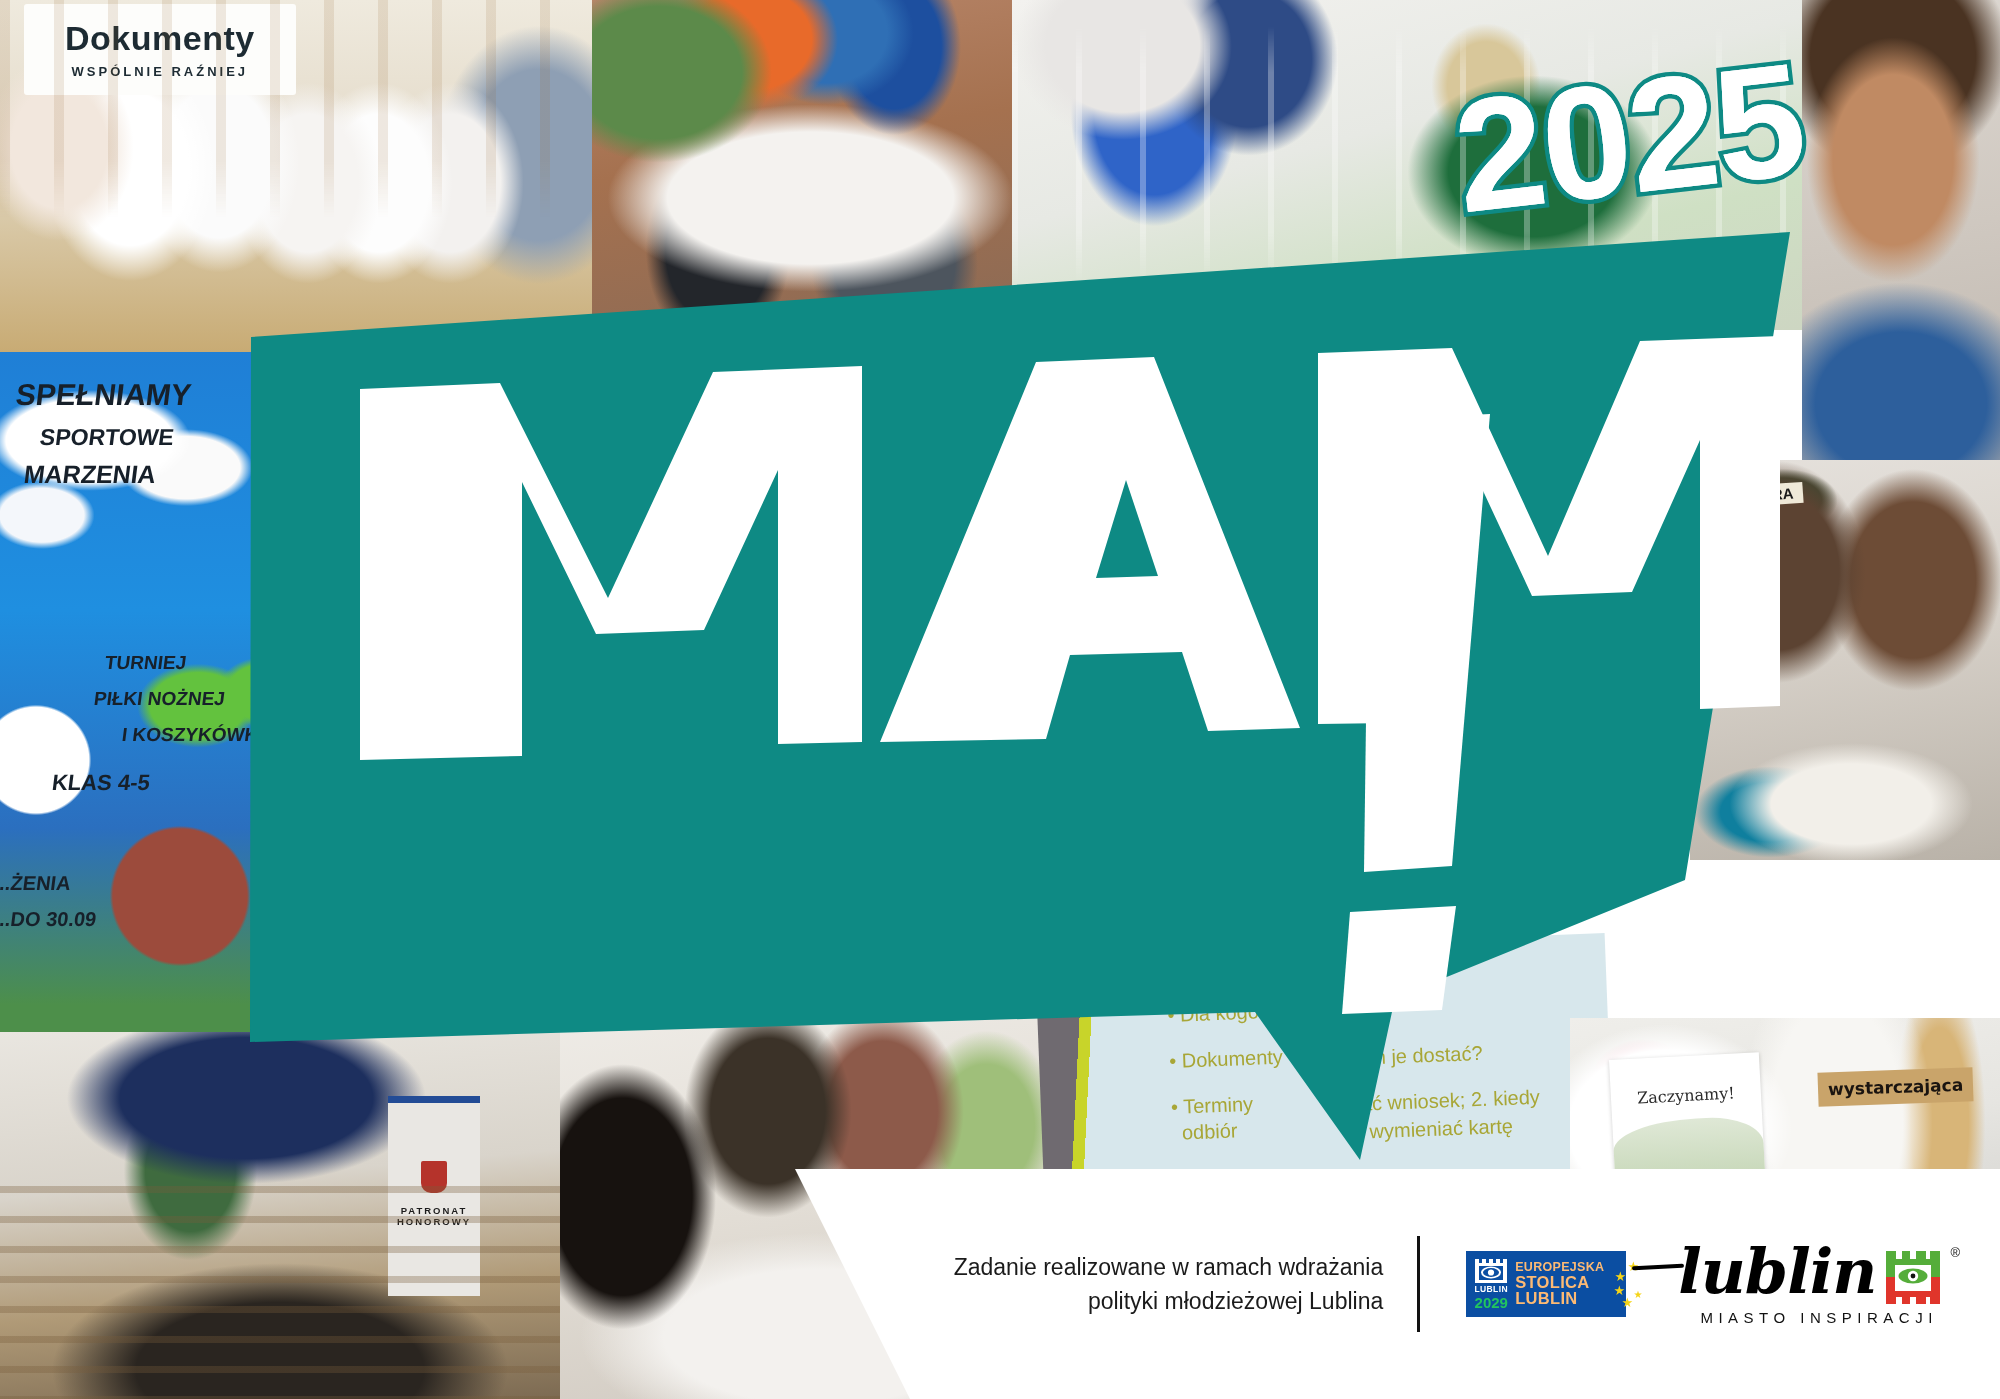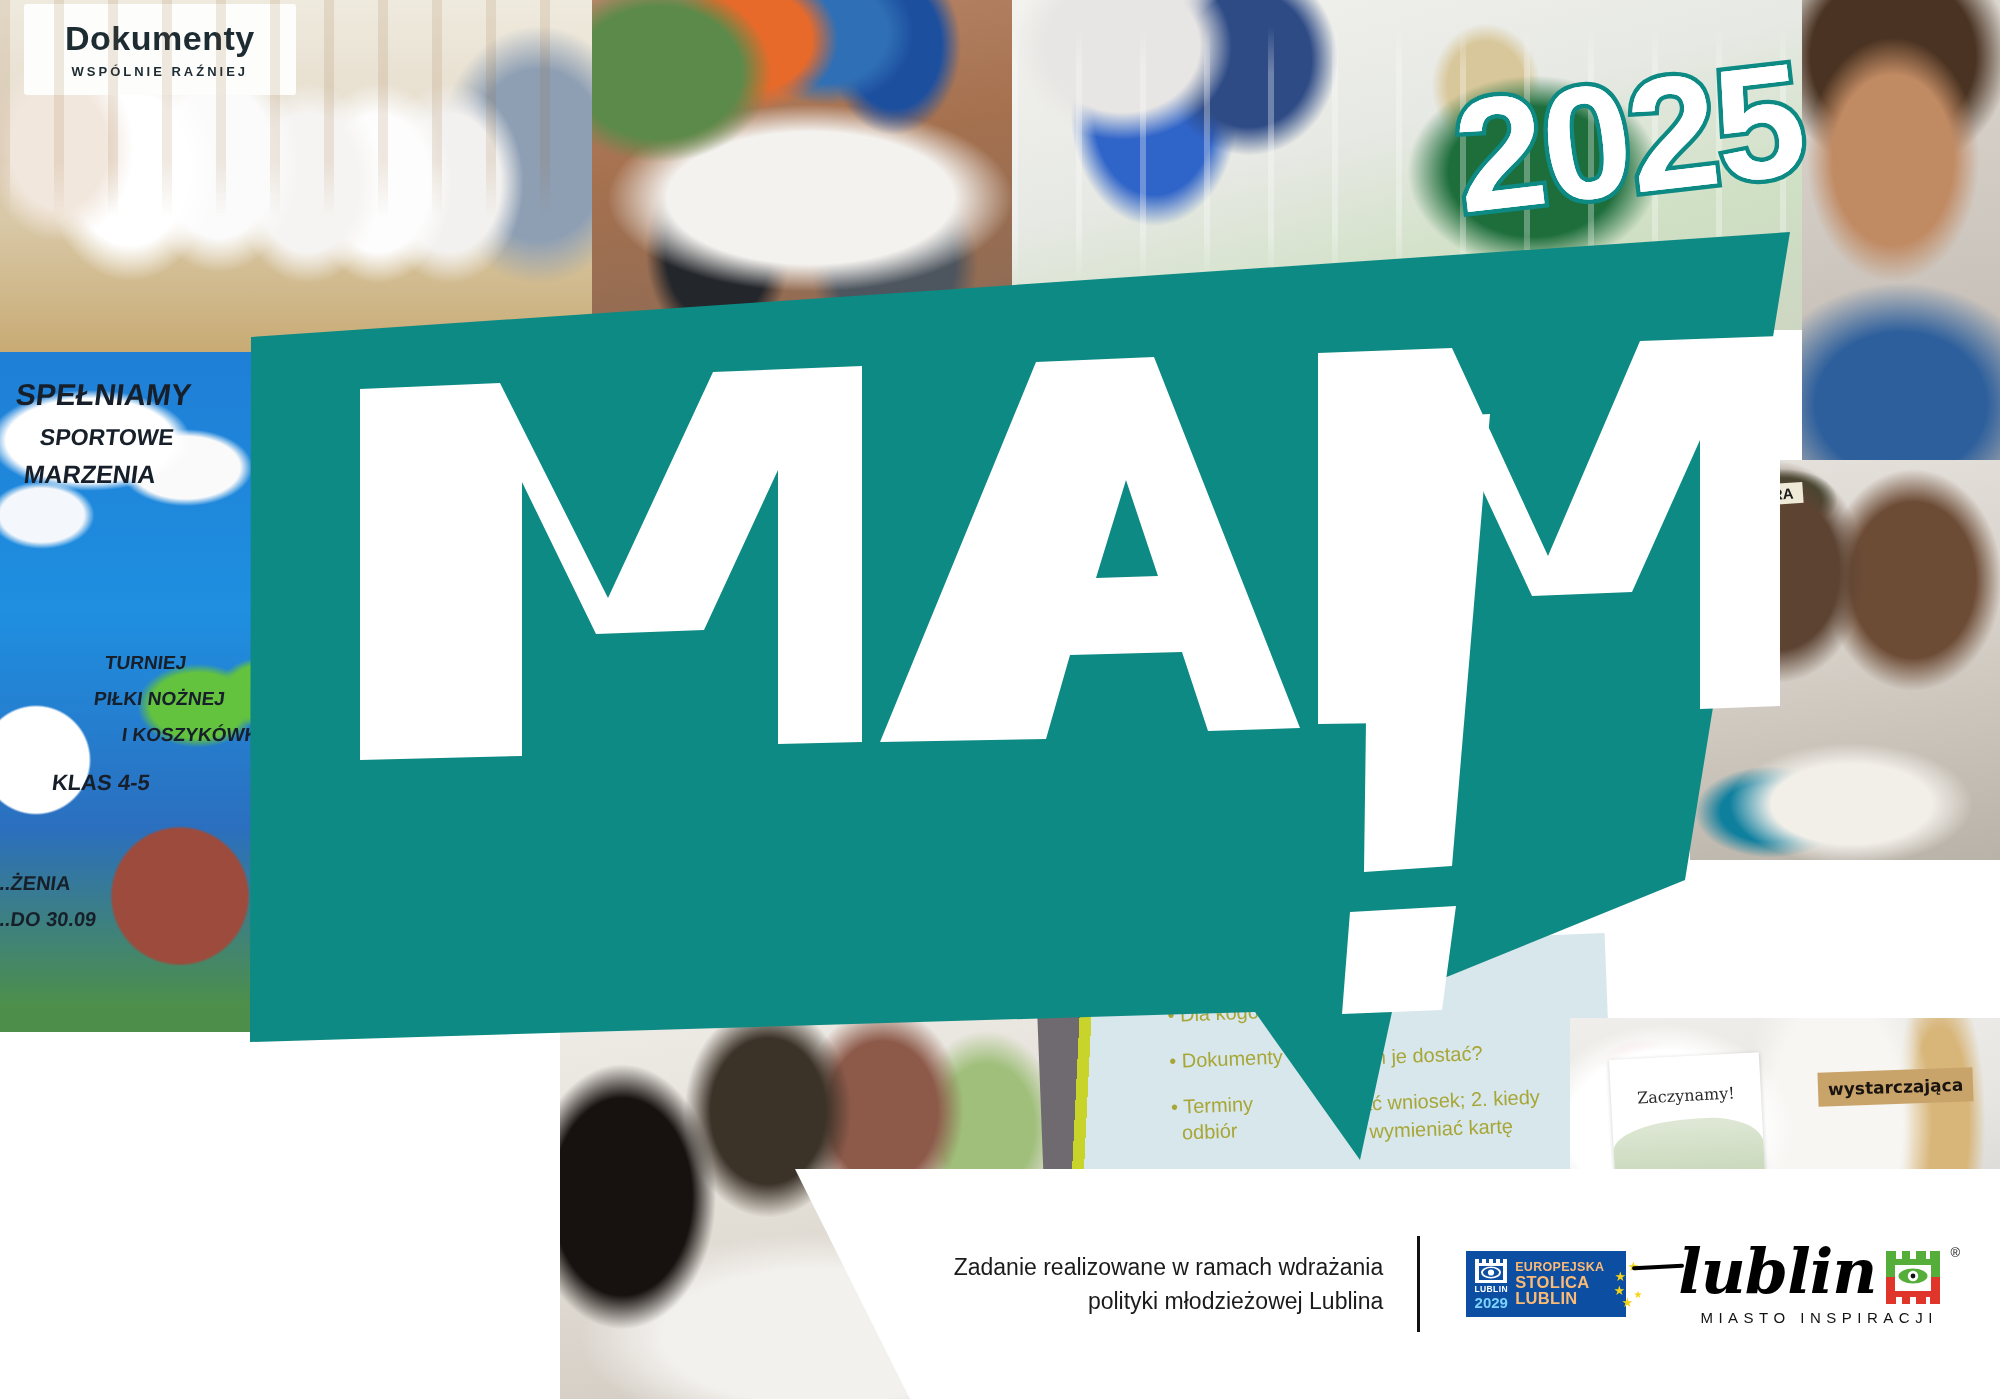--- a/index.html
+++ b/index.html
@@ -204,21 +204,21 @@
 
   
   #esk{
     width:160px;height:66px;background:#0b4ea2;
     display:flex;align-items:center;gap:7px;padding:0 8px;
     box-sizing:border-box;margin-right:52px;flex:none;
   }
   #esk-mark{width:40px;display:flex;flex-direction:column;align-items:center;gap:1px;}
   #esk-glyph{width:34px;height:26px;}
   #esk-lublin{color:#fff;font-size:8.5px;font-weight:bold;letter-spacing:.4px;line-height:1;}
-  #esk-2029{color:#7dd3fc;font-size:15px;font-weight:bold;letter-spacing:0;line-height:1;}
+  #esk-2029{color:#22c55e;font-size:15px;font-weight:bold;letter-spacing:0;line-height:1;}
   #esk-words{display:flex;flex-direction:column;justify-content:center;line-height:1.02;}
   #esk-words span{color:#fdba74;font-weight:bold;letter-spacing:.3px;}
   .esk-w1{font-size:12.5px;}
   .esk-w2{font-size:16.5px;}
   .esk-w3{font-size:16.5px;}
   #esk-stars{width:34px;height:52px;flex:none;position:relative;}
   #esk-stars i{position:absolute;color:#f5d417;font-style:normal;font-size:13px;line-height:1;}
 
   
   #lublin{display:flex;flex-direction:column;align-items:center;flex:none;}
@@ -267,20 +267,29 @@
     <div class="m-ln" style="left:52px;top:418px;font-size:22px;">KLAS 4-5</div>
     <div class="m-ln" style="left:-6px;top:520px;font-size:20px;">...ŻENIA</div>
     <div class="m-ln" style="left:-6px;top:556px;font-size:20px;">...DO 30.09</div>
   </div>
 
   <div class="photo ph-sew" style="left:1690px;top:460px;width:310px;height:400px;">
     <div style="position:absolute;left:52px;top:24px;background:#efe9d8;color:#1a1a1a;
                 font-size:15px;padding:2px 9px;transform:rotate(-4deg);font-weight:bold;">SARA</div>
   </div>
 
+  <div class="photo ph-lecture" style="left:0;top:1032px;width:560px;height:367px;">
+    <div style="position:absolute;left:388px;top:64px;width:92px;height:200px;background:#e9e7e3;
+                border-top:7px solid #234c96;display:flex;flex-direction:column;align-items:center;
+                justify-content:flex-start;padding-top:58px;box-sizing:border-box;">
+      <div style="width:26px;height:32px;background:#b5332b;border-radius:2px 2px 10px 10px;"></div>
+      <div style="font-size:9.5px;letter-spacing:2px;color:#1c1c1c;margin-top:12px;font-weight:bold;">PATRONAT</div>
+      <div style="font-size:9.5px;letter-spacing:2px;color:#1c1c1c;font-weight:bold;">HONOROWY</div>
+    </div>
+  </div>
 
   <div class="photo ph-workshop" style="left:560px;top:1010px;width:520px;height:389px;"></div>
 
   <div class="photo ph-conf" style="left:1080px;top:1010px;width:490px;height:389px;"></div>
 
   <div class="photo ph-slide" style="left:1035px;top:955px;width:570px;height:300px;
        transform:rotate(-2.2deg);transform-origin:left top;">
     <div class="slide-bul" style="left:130px;top:54px;font-size:20px;">• Dla kogo</div>
     <div class="slide-bul" style="left:130px;top:100px;font-size:20px;">• Dokumenty</div>
     <div class="slide-bul" style="left:130px;top:146px;font-size:20px;">• Terminy</div>

